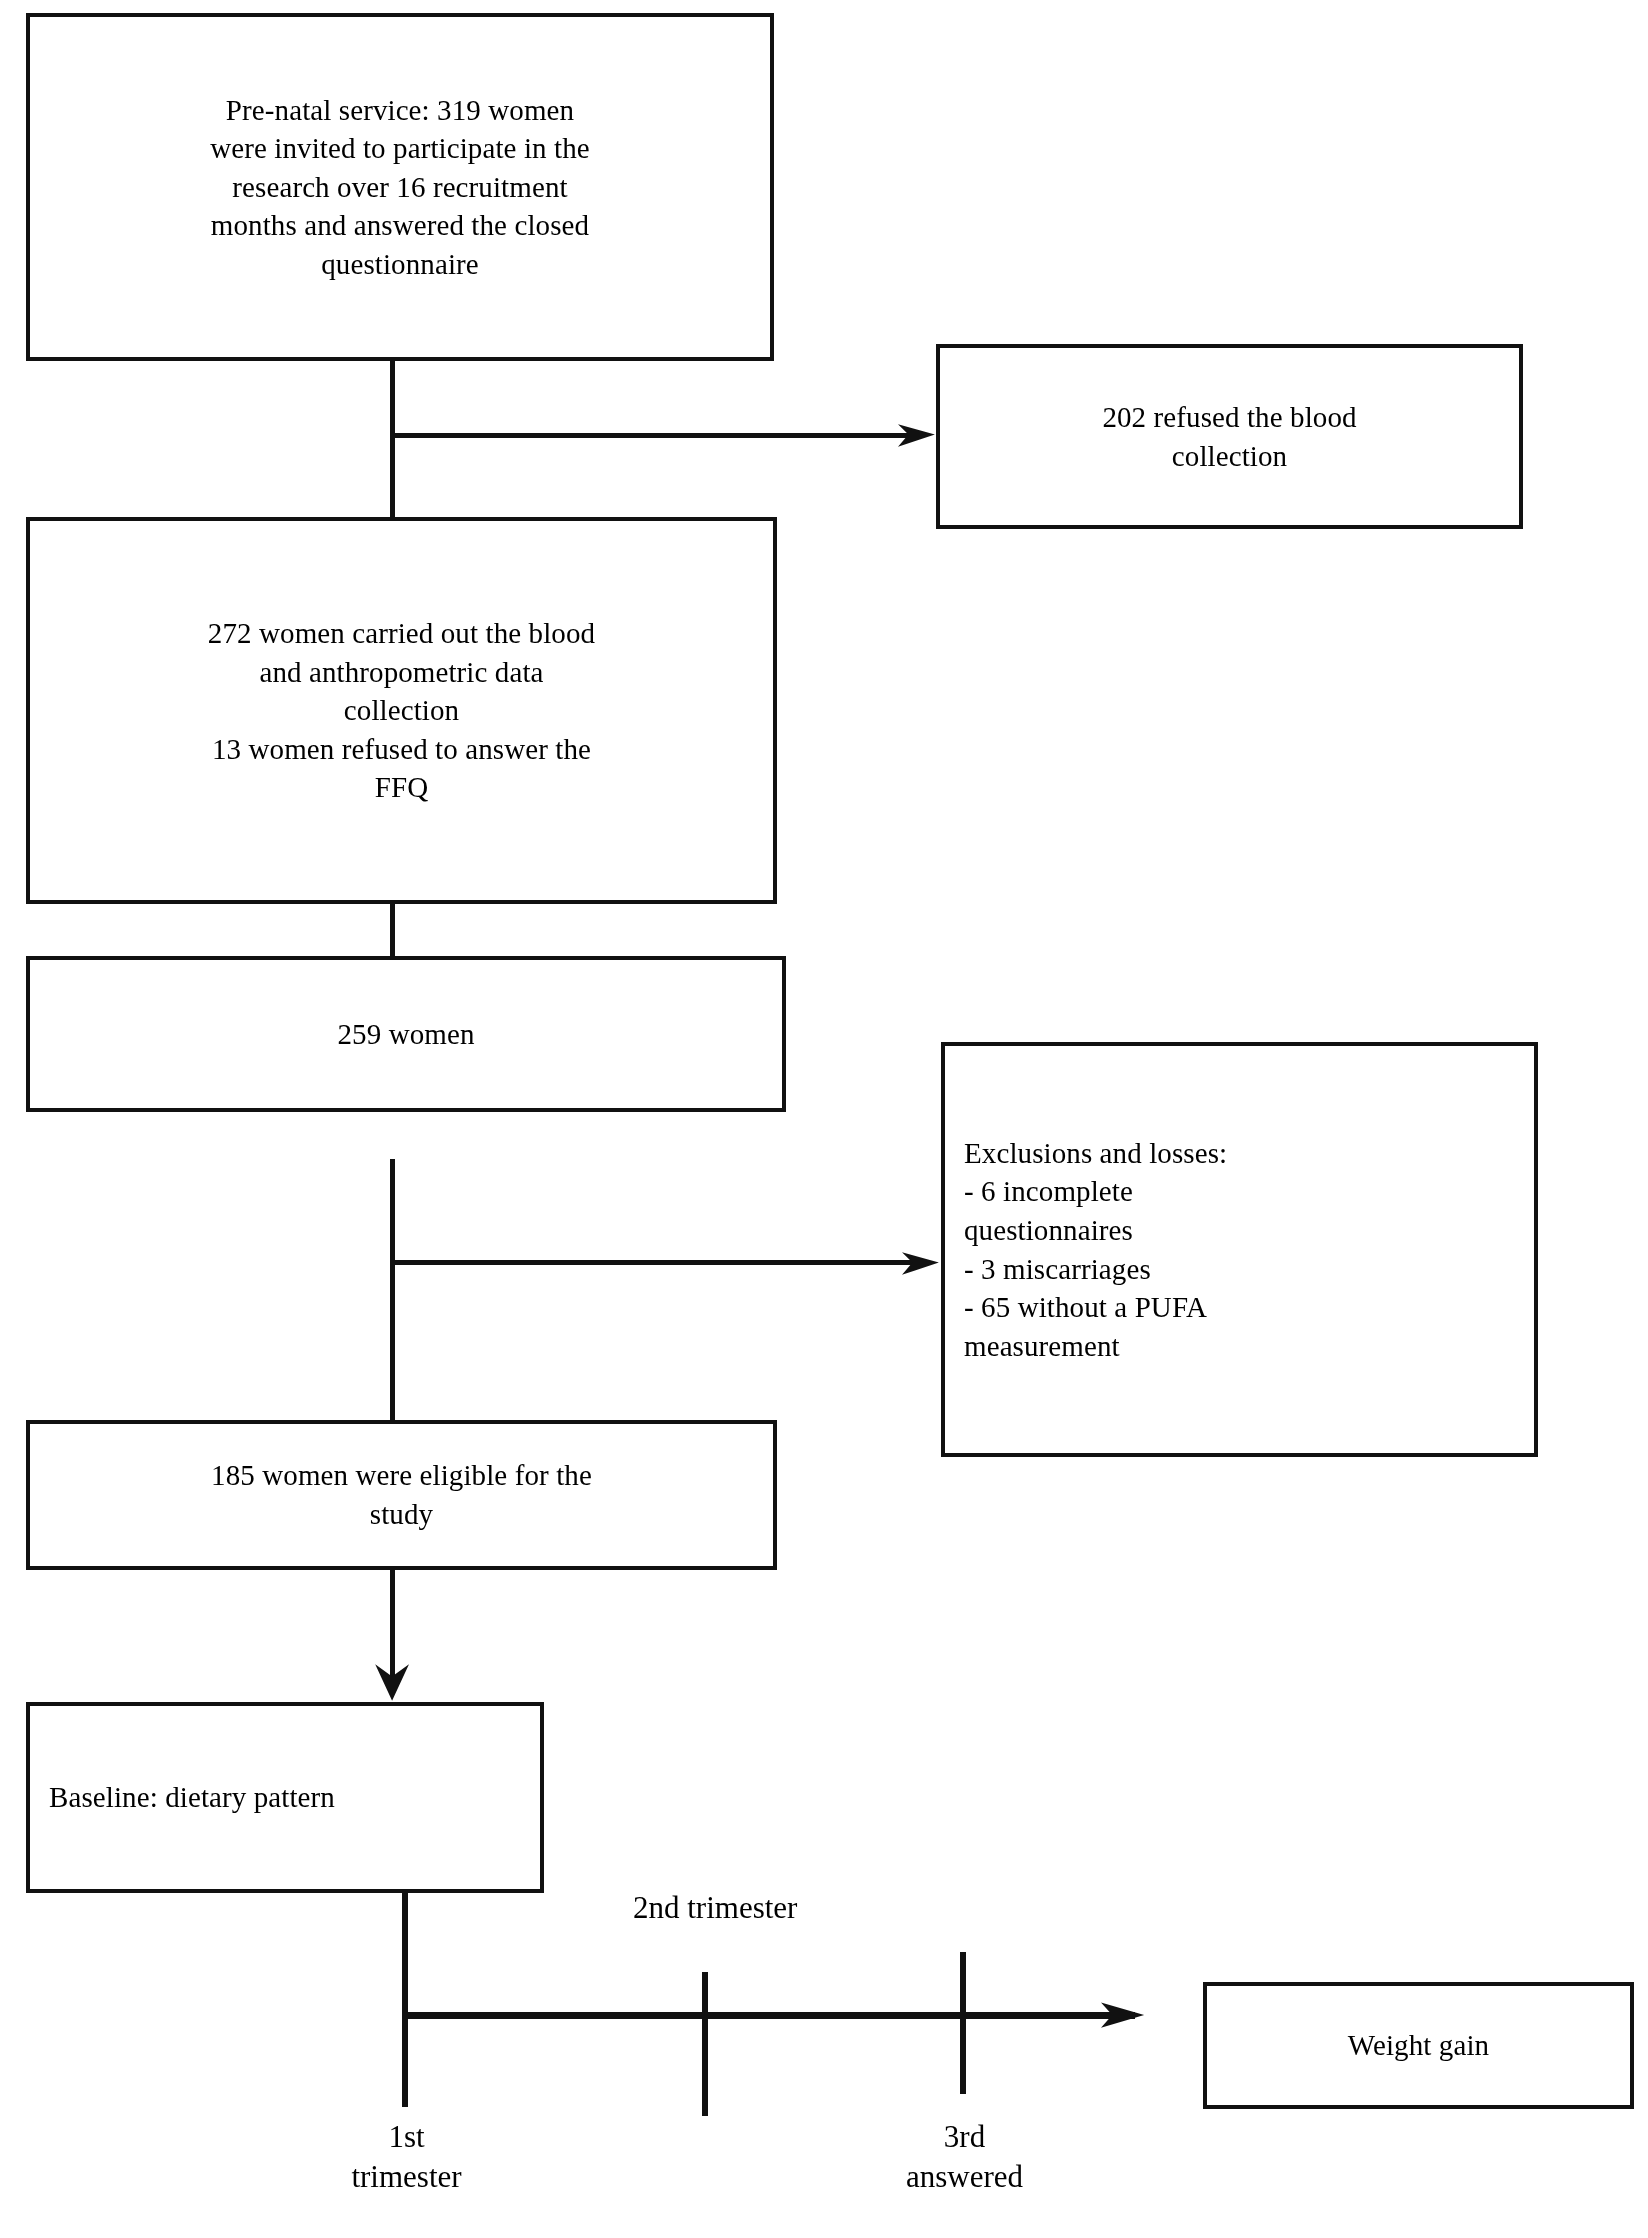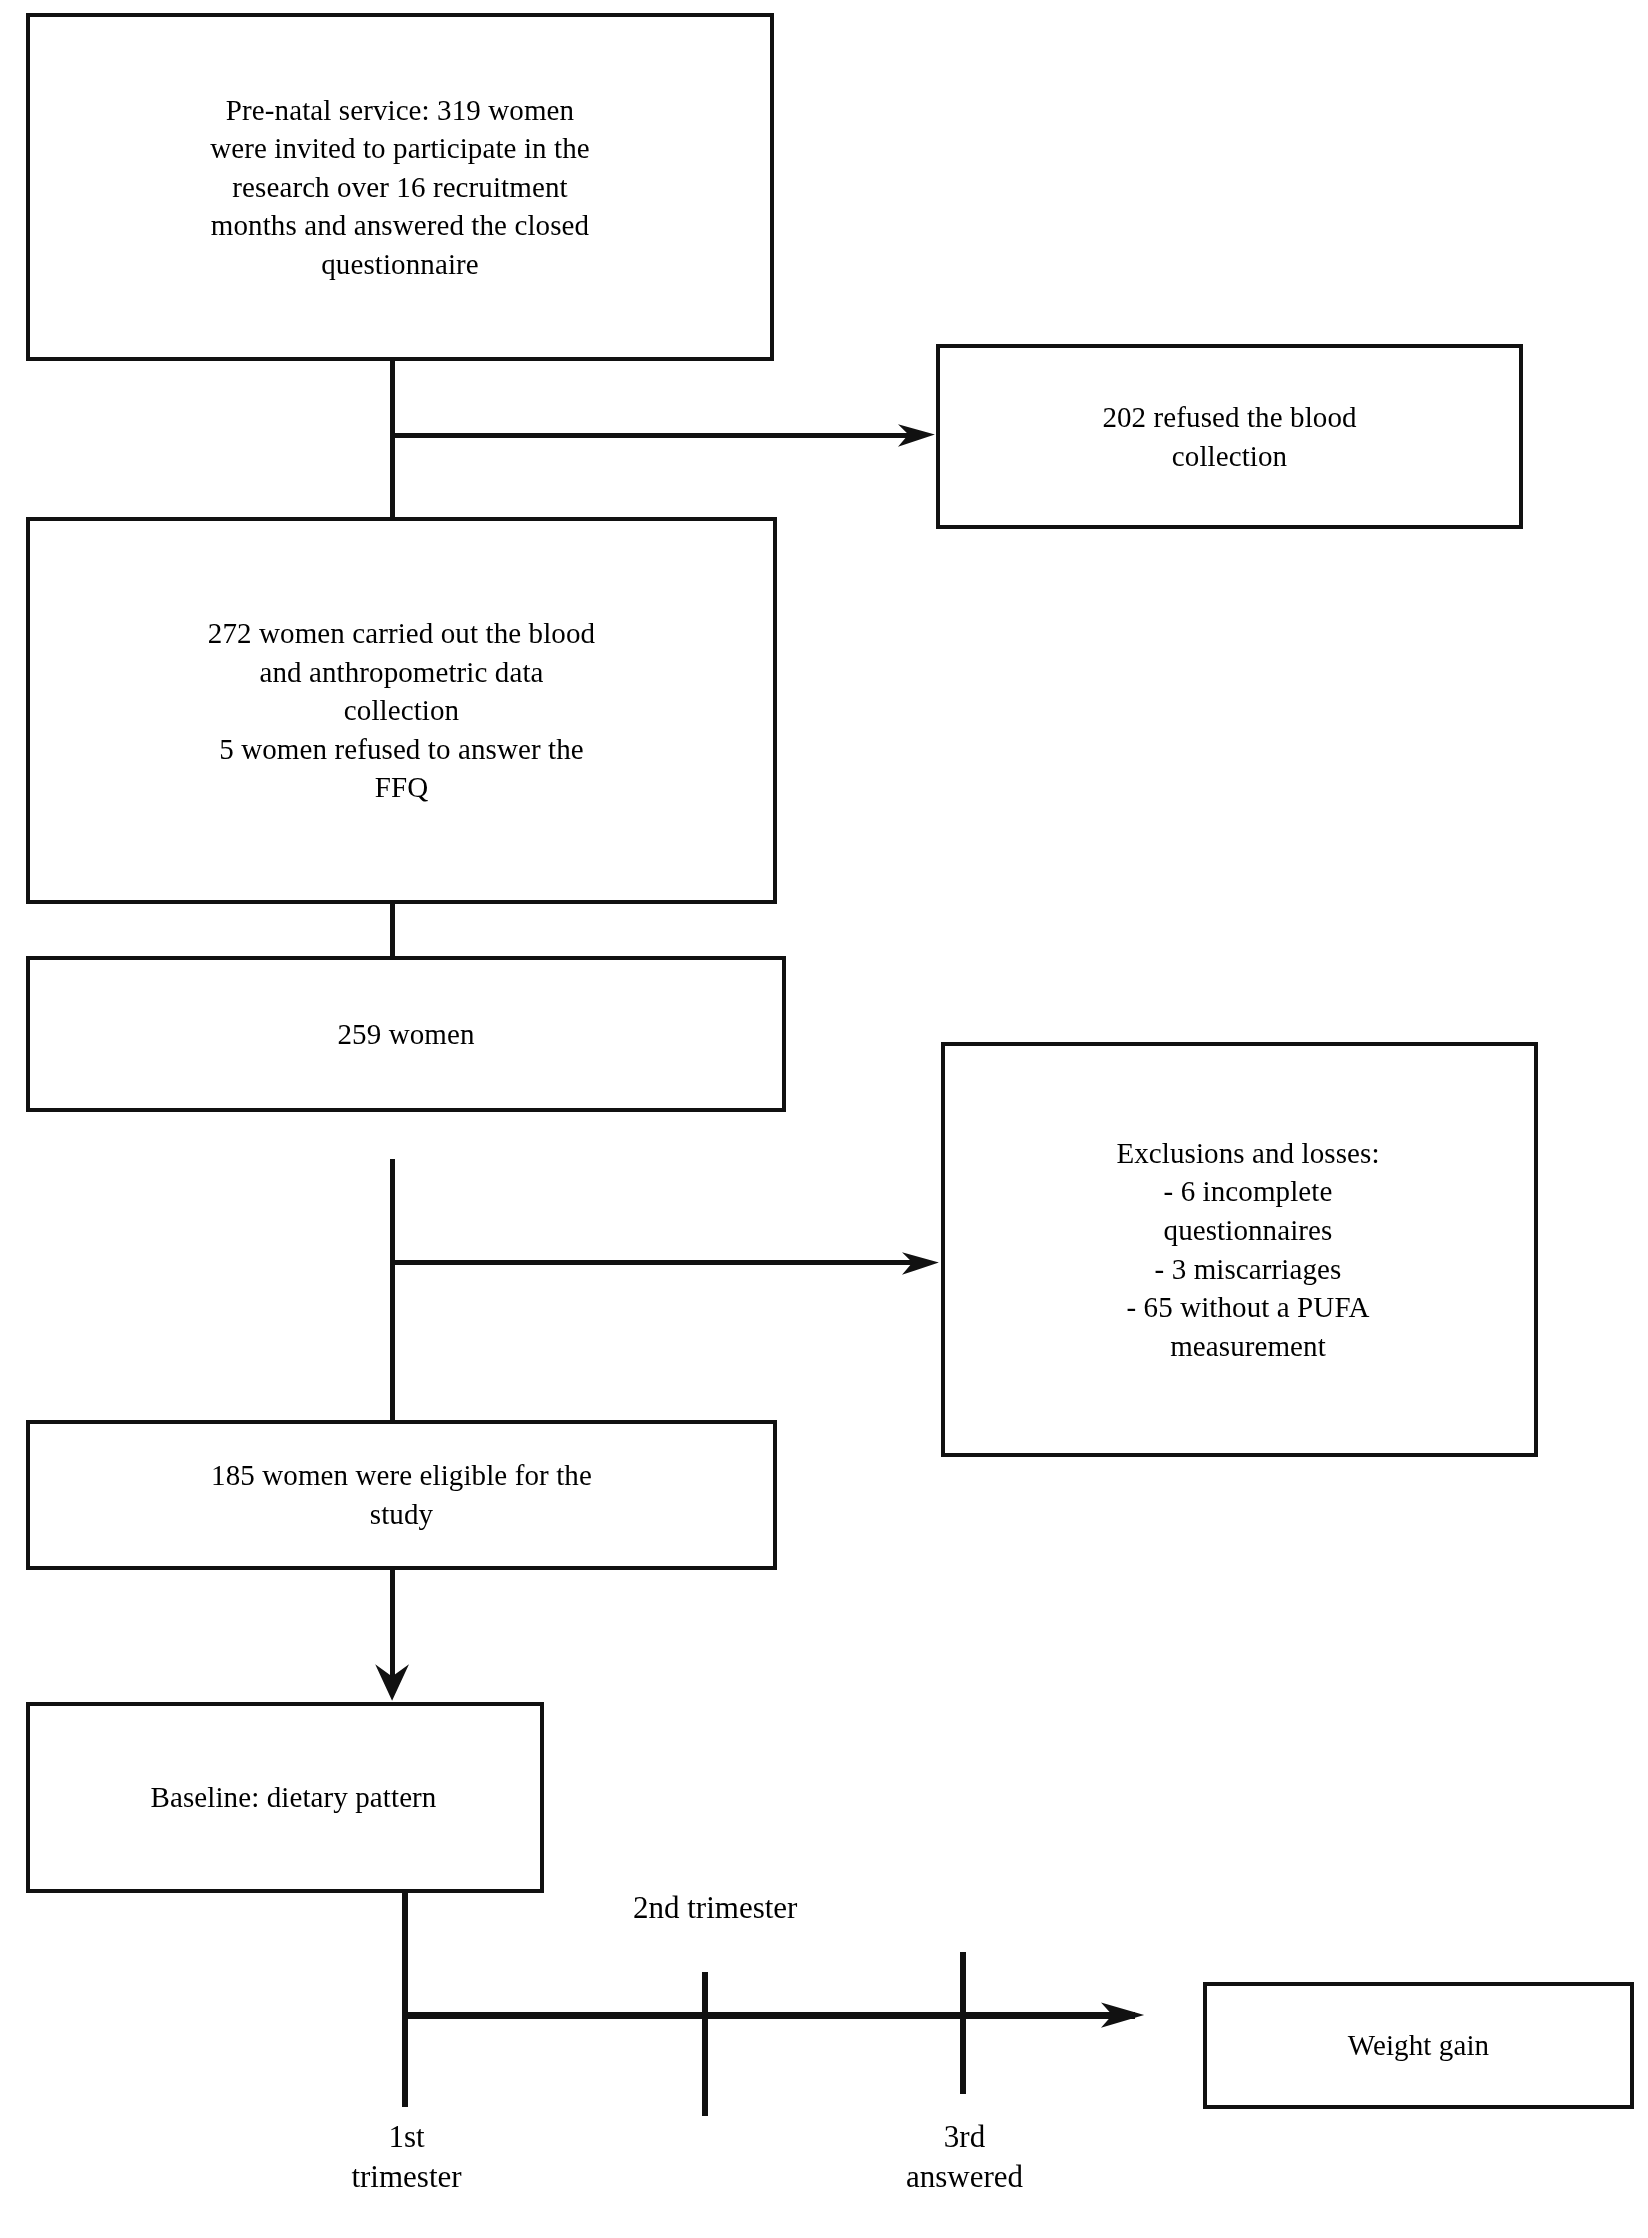--- a/index.html
+++ b/index.html
@@ -4,21 +4,21 @@
 <style>
   html,body{margin:0;padding:0;background:#ffffff;}
   body{width:1648px;height:2239px;position:relative;
        font-family:"Liberation Serif","DejaVu Serif",serif;color:#000;}
   #stage{position:absolute;left:0;top:0;width:1648px;height:2239px;overflow:hidden;background:#fff;}
 
   .node{position:absolute;box-sizing:border-box;background:#ffffff;
         border:4.3px solid #111111;display:flex;align-items:center;justify-content:center;}
   .node .txt{display:block;width:100%;text-align:center;line-height:1.33;
              font-size:29px;letter-spacing:0.1px;white-space:pre-line;padding:0 2px;box-sizing:border-box;}
-  .node.left .txt{text-align:center;padding-left:19px;}
+  .node.left .txt{text-align:left;padding-left:19px;}
 
   .line{position:absolute;background:#111111;}
   .vline{width:5.2px;}
   .hline{height:5.2px;}
 
   .tick{position:absolute;width:6.1px;background:#111111;}
 
   .caplabel{position:absolute;font-size:31px;line-height:1.30;white-space:pre-line;text-align:center;}
   .caplabel.lft{text-align:left;}
 
@@ -70,21 +70,21 @@
 
   <div class="node" style="left:936px; top:344px; width:587px; height:185px;">
     <span class="txt">202 refused the blood
 collection</span>
   </div>
 
   <div class="node" style="left:26px; top:517px; width:751px; height:387px;">
     <span class="txt">272 women carried out the blood
 and anthropometric data
 collection
-5 women refused to answer the
+13 women refused to answer the
 FFQ</span>
   </div>
 
   <div class="node" style="left:26px; top:956px; width:760px; height:156px;">
     <span class="txt">259 women</span>
   </div>
 
   <div class="node left" style="left:941px; top:1042px; width:597px; height:415px;">
     <span class="txt">Exclusions and losses:
 - 6 incomplete

